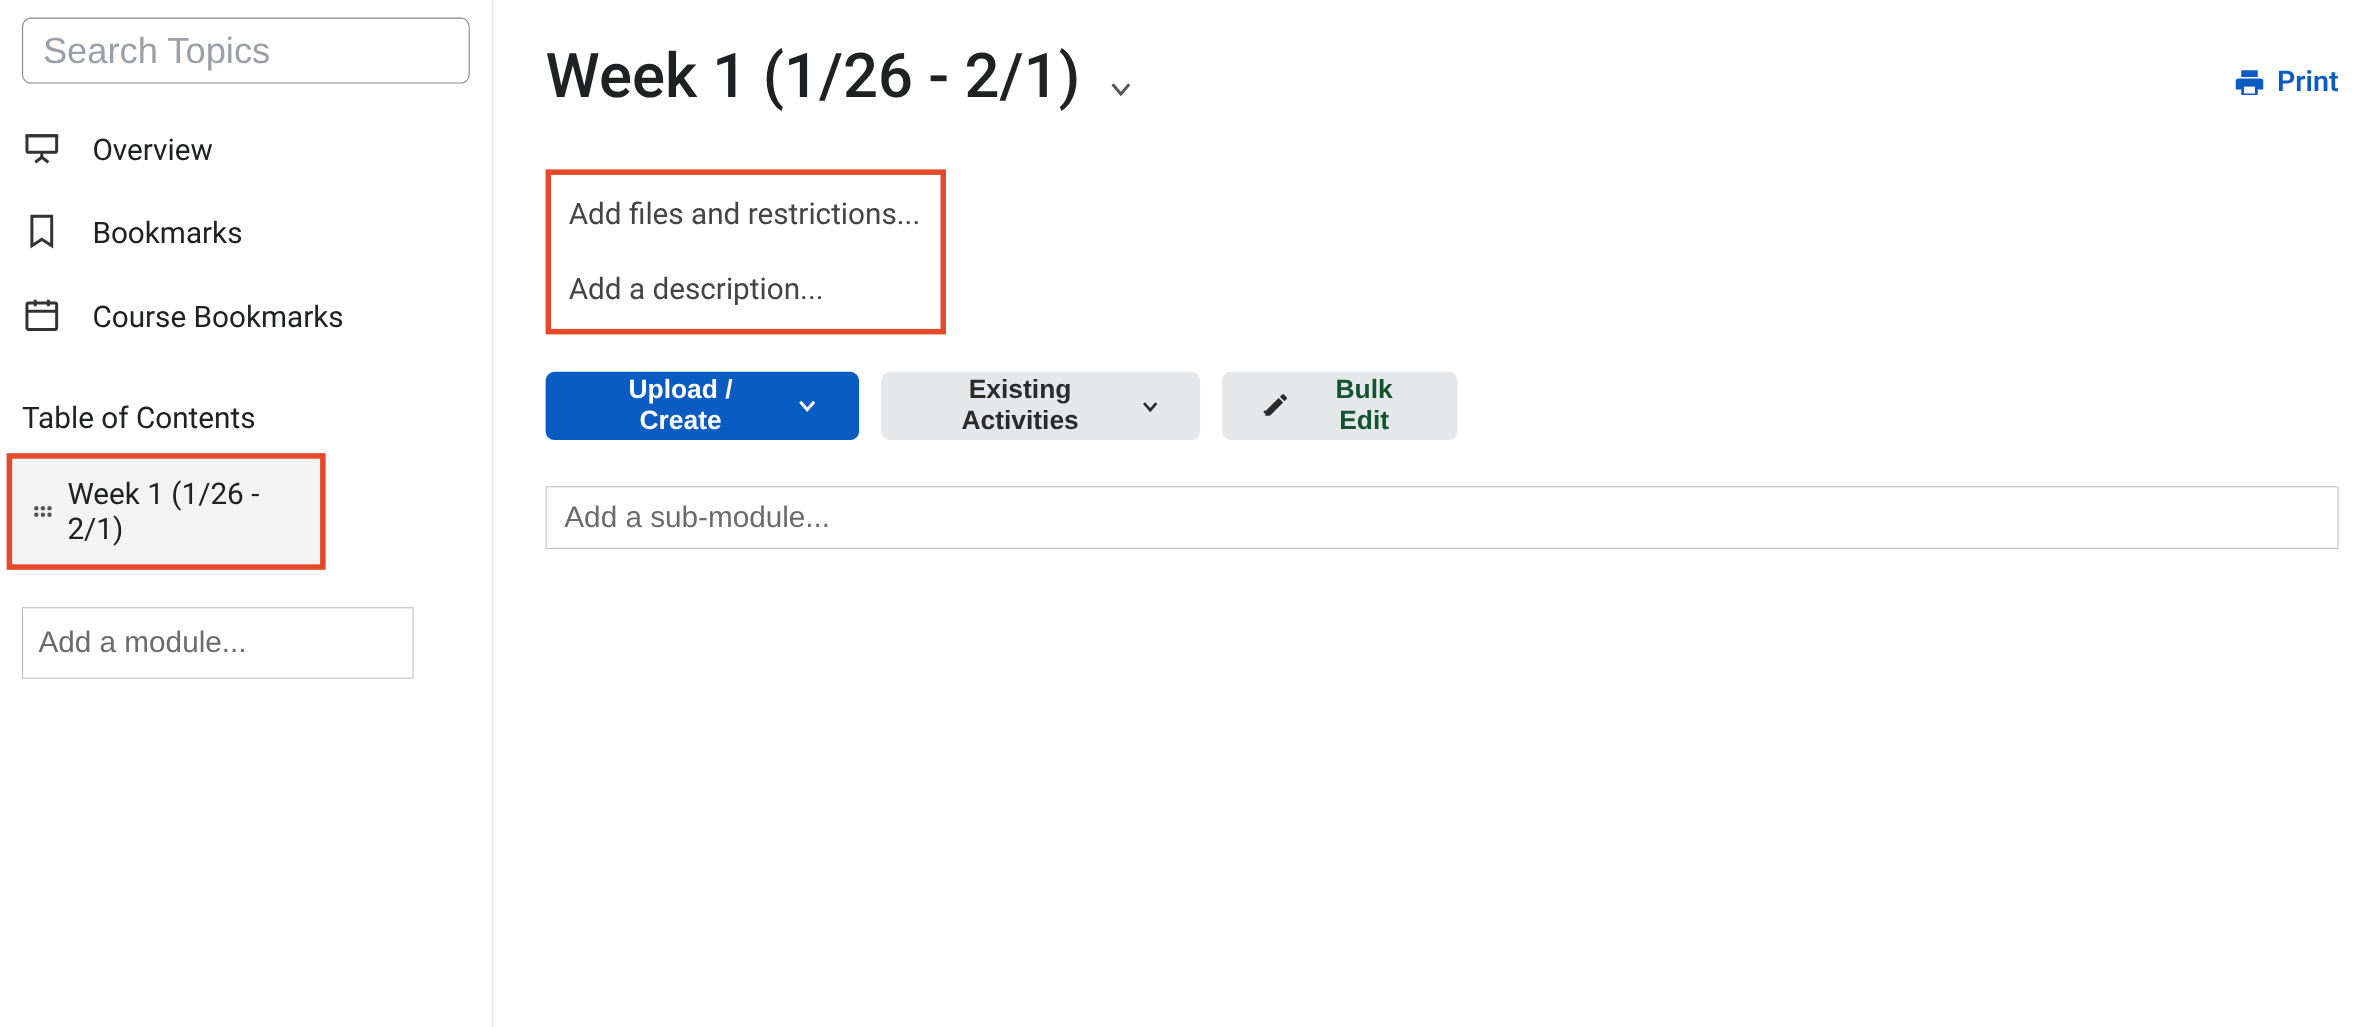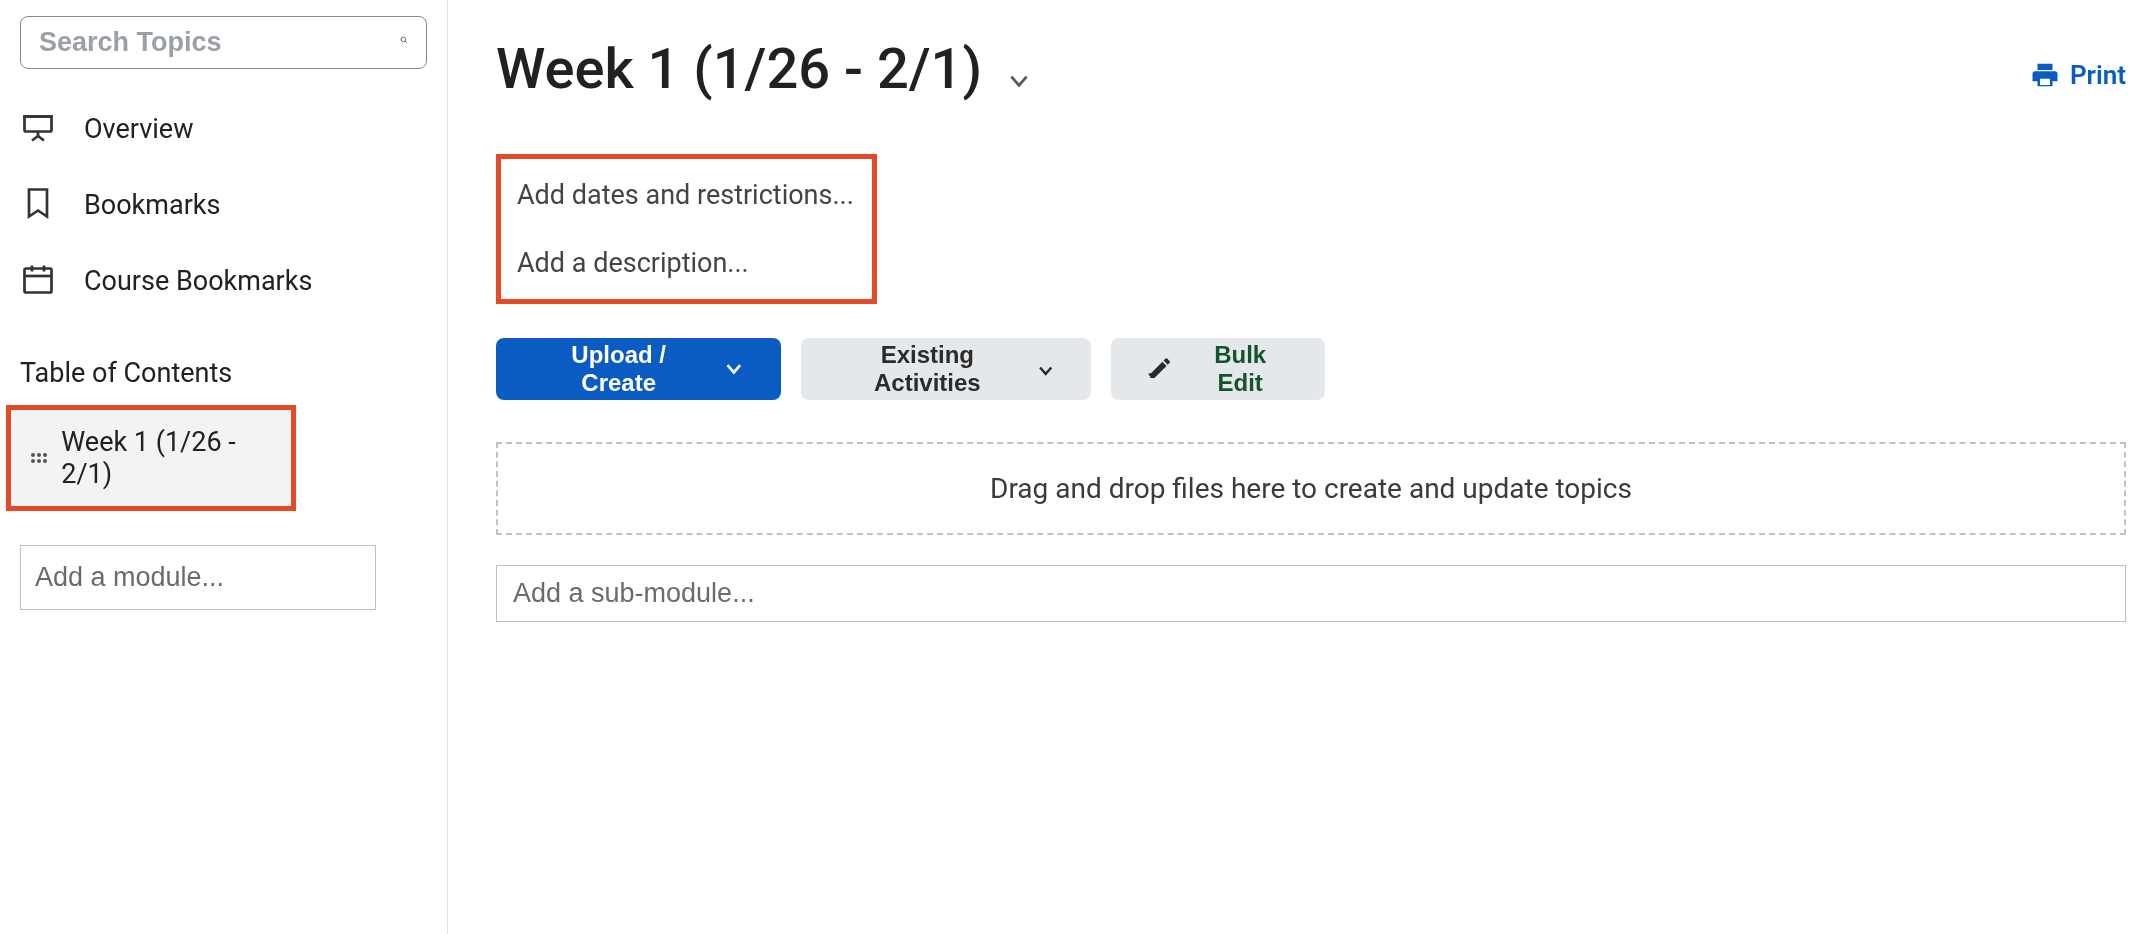--- a/index.html
+++ b/index.html
@@ -24,25 +24,24 @@
   display: flex;
   align-items: center;
   border: 1px solid #888;
   border-radius: 8px;
   padding: 10px 18px;
   background: #fff;
 }
 .search-input {
   flex: 1;
   border: none;
-  font-size: 27px;
+  font-size: 33px;
   color: #0369a1;
   background: transparent;
   outline: none;
-  font-weight: bold;
 }
 .search-input::placeholder { color: #9aa0a6; }
 .search-icon { width: 28px; height: 28px; }
 
 .nav-list { list-style: none; }
 .nav-item {
   display: flex;
   align-items: flex-end;
   gap: 28px;
   padding: 20px 20px;
@@ -262,21 +261,21 @@
           <svg viewBox="0 0 24 24" fill="#0b5cc2">
               <path d="M6 3h12v5H6V3zm-2 6h16a2 2 0 012 2v6h-4v4H6v-4H2v-6a2 2 0 012-2zm4 8v3h8v-3H8z"></path>
               <rect x="8" y="15" width="8" height="3" fill="#fff"></rect>
             </svg>
         </span>
         <span>Print</span>
       </div>
     </div>
 
     <div class="restrictions-box">
-      <div>Add dates and restrictions...</div>
+      <div>Add files and restrictions...</div>
       <div>Add a description...</div>
     </div>
 
     <div class="button-row">
       <button class="btn btn-primary">
         <span>Upload / Create</span>
         <span class="btn-chevron">
           <svg viewBox="0 0 24 24" fill="none" stroke="#fff" stroke-width="3">
               <polyline points="5 8 12 16 19 8"></polyline>
             </svg>
@@ -294,17 +293,16 @@
         <span class="pencil-icon">
           <svg viewBox="0 0 24 24" fill="#2b2b2b">
               <path d="M3 17.25V21h3.75L17.81 9.94l-3.75-3.75L3 17.25zM20.71 7.04a1 1 0 000-1.41l-2.34-2.34a1 1 0 00-1.41 0l-1.83 1.83 3.75 3.75 1.83-1.83z"></path>
               <path d="M2 17l3 3" stroke="#2b2b2b" stroke-width="2"></path>
             </svg>
         </span>
         <span>Bulk Edit</span>
       </button>
     </div>
 
-    <div class="drop-zone">Drag and drop files here to create and update topics</div>
 
     <input class="add-submodule" type="text" placeholder="Add a sub-module..." style="">
   </main>
 </div>
 
 </body></html>

